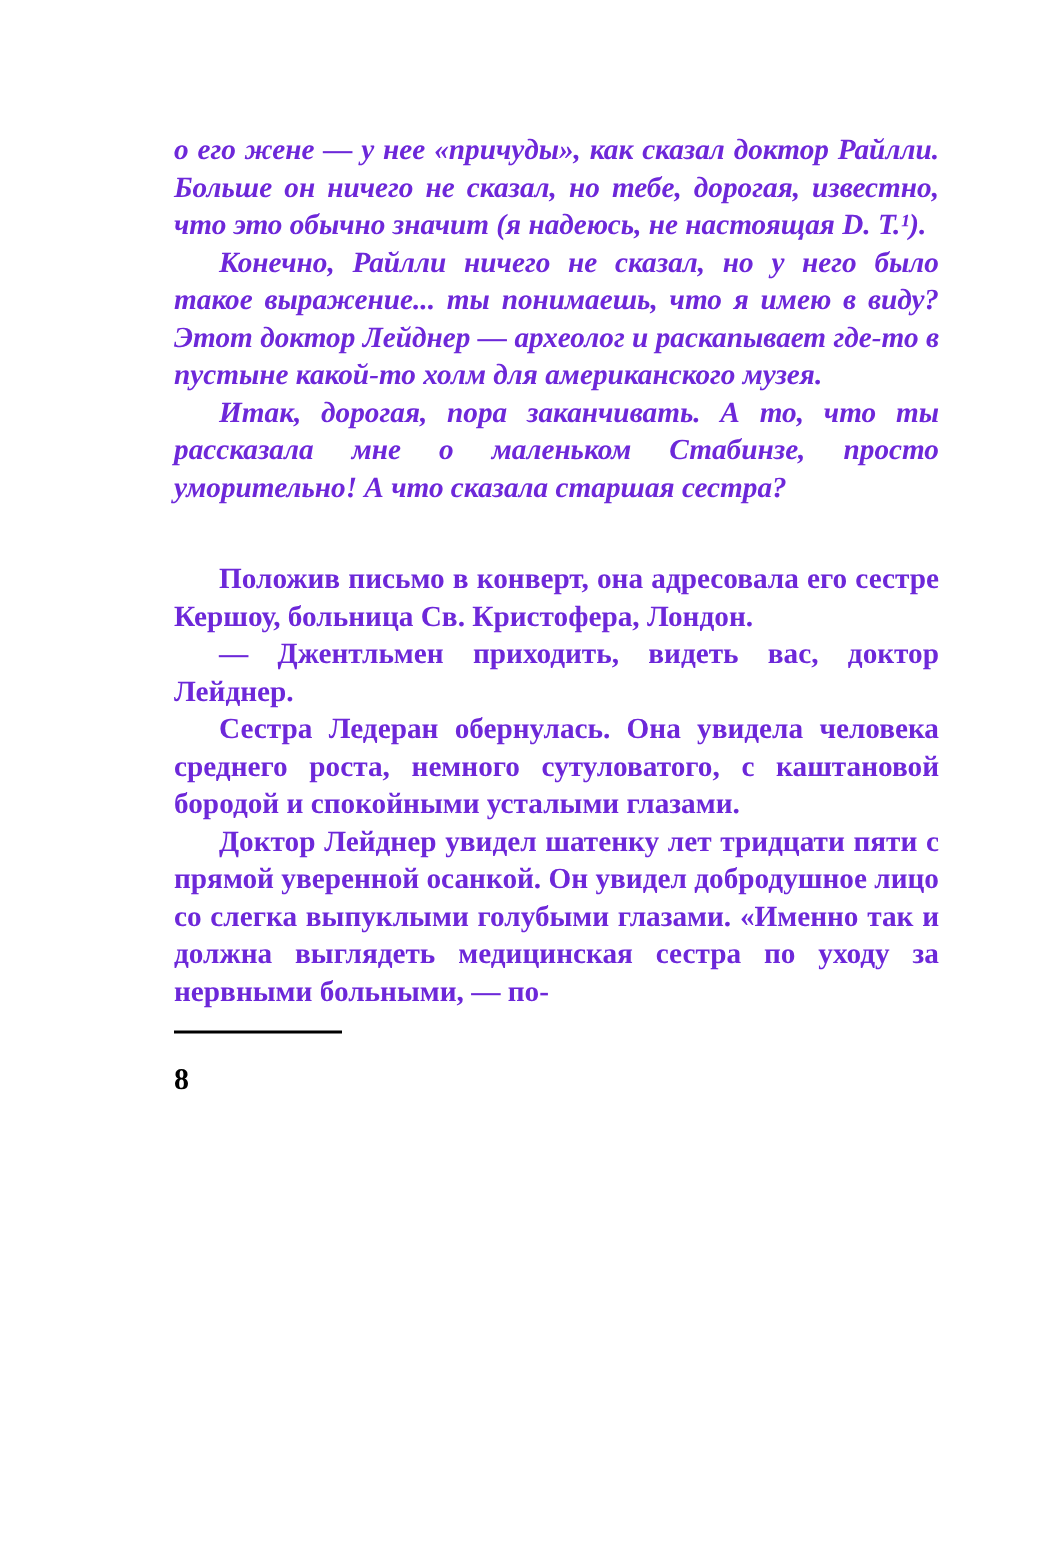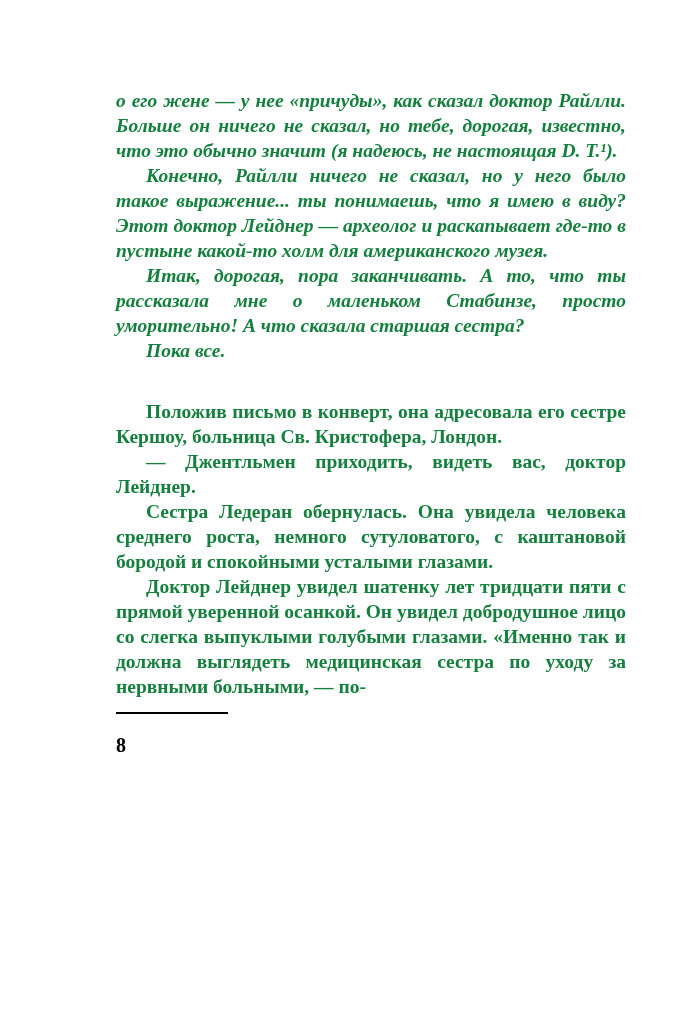--- a/index.html
+++ b/index.html
@@ -17,21 +17,21 @@
     left: 116px;
     top: 88px;
     width: 510px;
   }
   .body-text {
     font-family: "Liberation Serif", serif;
     font-weight: 700;
     font-size: 19.5px;
     line-height: 25px;
     text-align: justify;
-    color: #15803d;
+    color: #6d28d9;
   }
   .letter .body-text { font-style: italic; }
   .ind { text-indent: 30px; }
   .narrative { margin-top: 36px; }
   .footnote-rule {
     margin-top: 13px;
     width: 112px;
     height: 0;
     border-top: 2px solid #000;
   }
@@ -58,21 +58,20 @@
 </style>
 </head>
 <body>
 
 <div class="book-page">
 
   <section class="letter">
     <p class="body-text">о его жене — у нее «причуды», как сказал доктор Райлли. Больше он ничего не сказал, но тебе, дорогая, известно, что это обычно значит (я надеюсь, не настоящая D. T.¹).</p>
     <p class="body-text ind">Конечно, Райлли ничего не сказал, но у него было такое выражение... ты понимаешь, что я имею в виду? Этот доктор Лейднер — археолог и раскапывает где-то в пустыне какой-то холм для американского музея.</p>
     <p class="body-text ind">Итак, дорогая, пора заканчивать. А то, что ты рассказала мне о маленьком Стабинзе, просто уморительно! А что сказала старшая сестра?</p>
-    <p class="body-text ind">Пока все.</p>
   </section>
 
   <section class="narrative">
     <p class="body-text ind">Положив письмо в конверт, она адресовала его сестре Кершоу, больница Св. Кристофера, Лондон.</p>
     <p class="body-text ind">— Джентльмен приходить, видеть вас, доктор Лейднер.</p>
     <p class="body-text ind">Сестра Ледеран обернулась. Она увидела человека среднего роста, немного сутуловатого, с каштановой бородой и спокойными усталыми глазами.</p>
     <p class="body-text ind">Доктор Лейднер увидел шатенку лет тридцати пяти с прямой уверенной осанкой. Он увидел добродушное лицо со слегка выпуклыми голубыми глазами. «Именно так и должна выглядеть медицинская сестра по уходу за нервными больными, — по-</p>
   </section>
 
   <div class="footnote-rule"></div>

